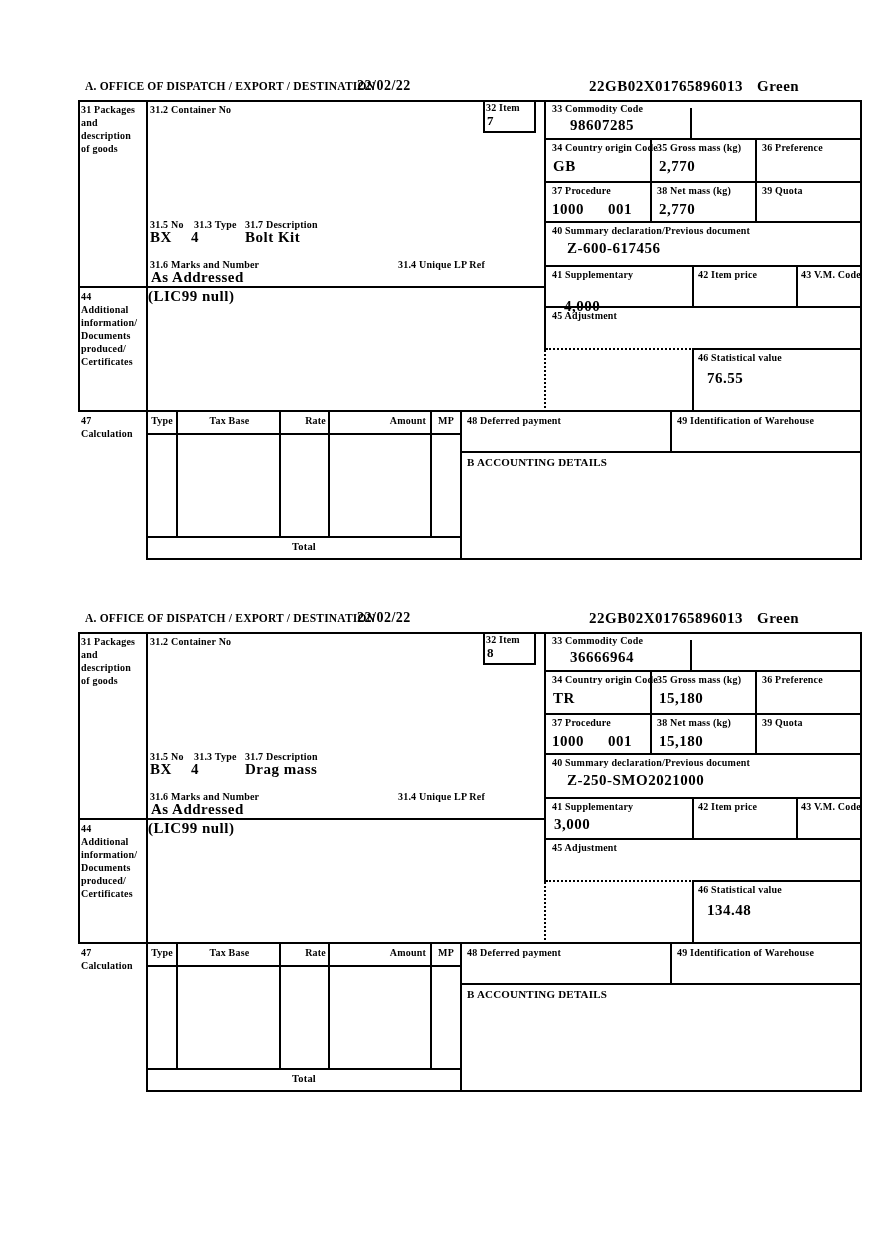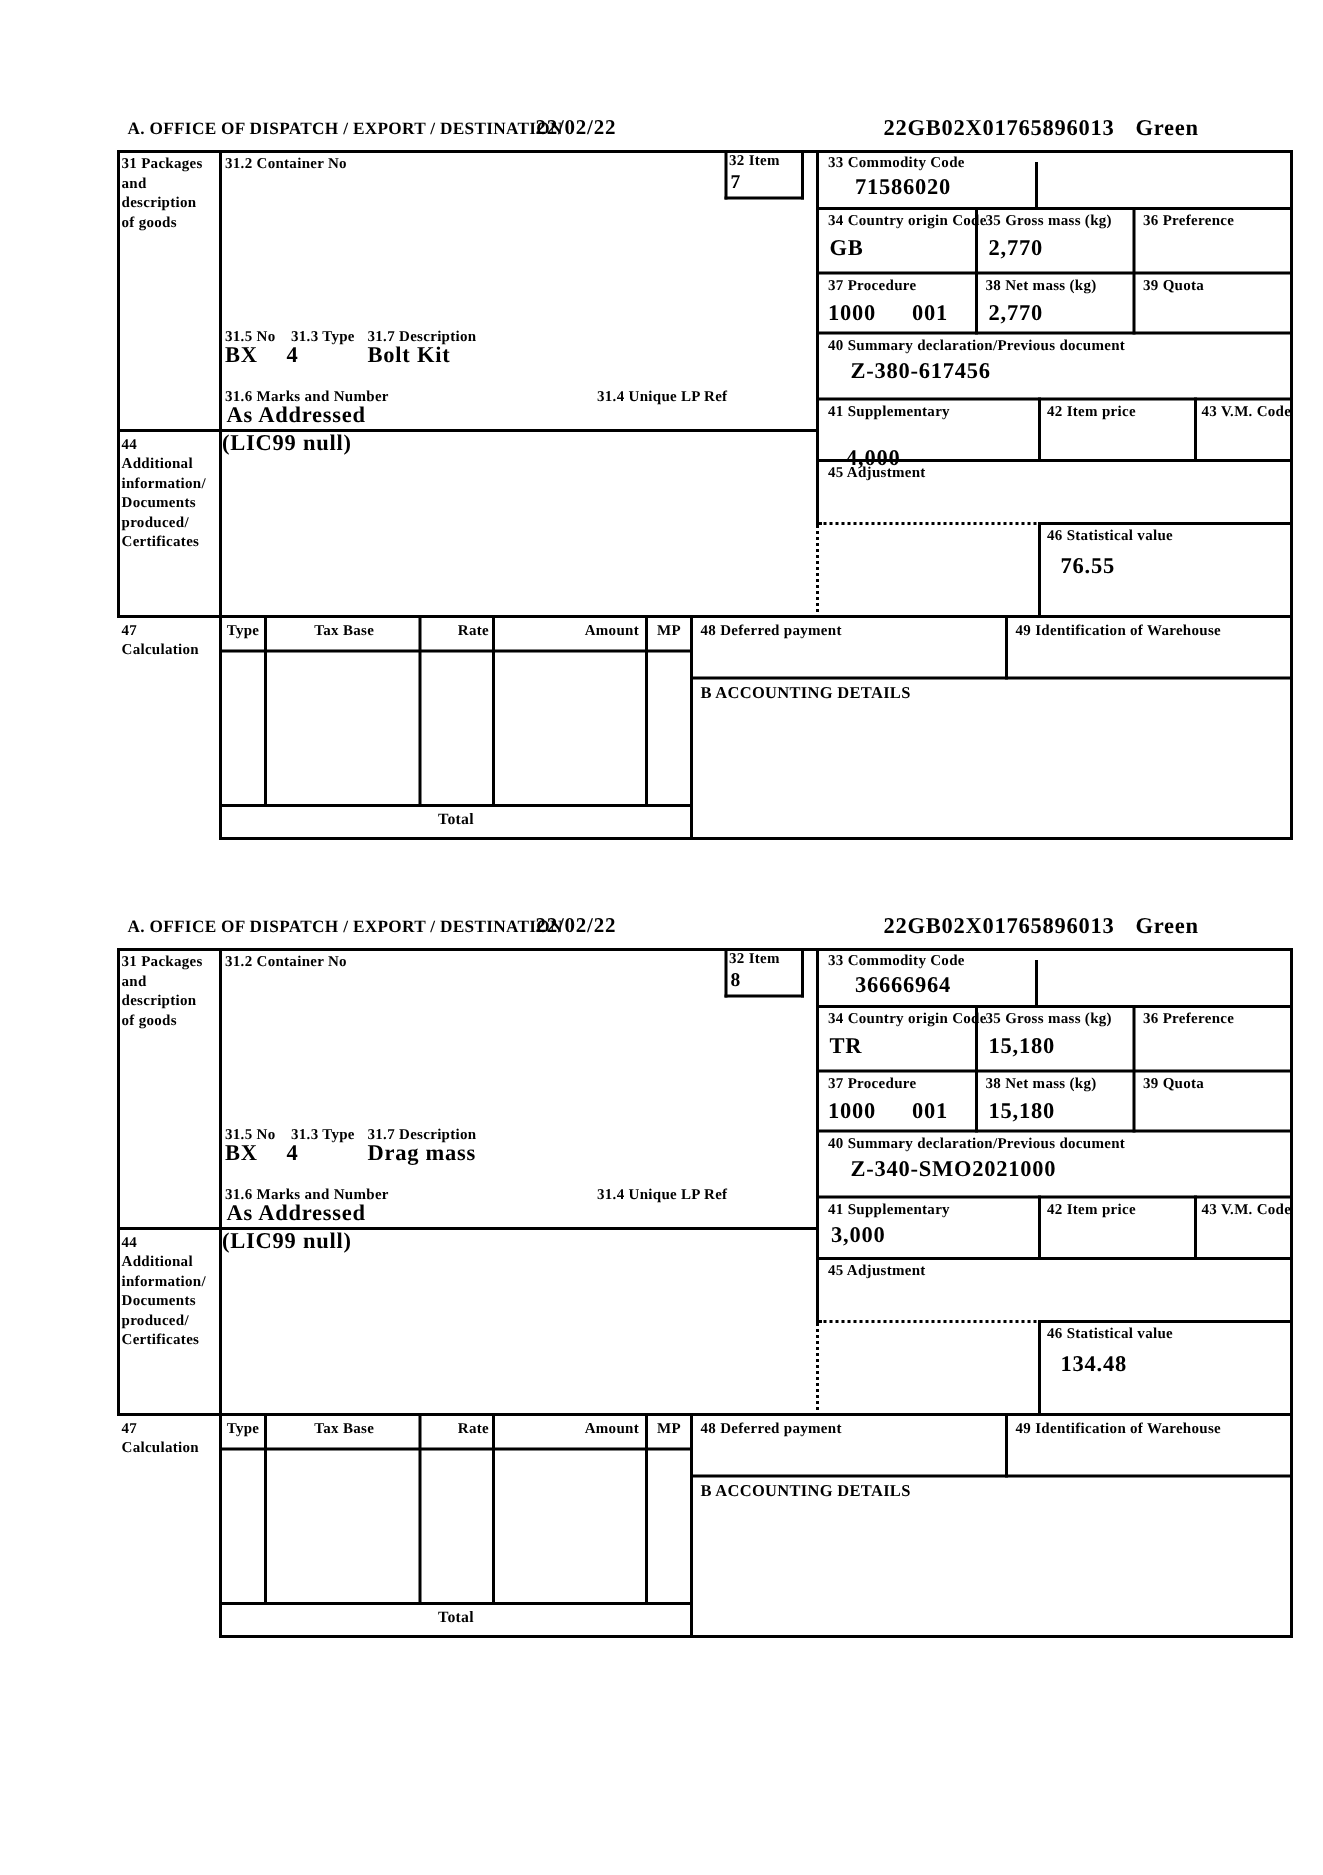--- a/index.html
+++ b/index.html
@@ -71,37 +71,37 @@
     <div class="lb" style="left:3px;top:4px">31 Packages</div>
     <div class="lb" style="left:3px;top:17px">and</div>
     <div class="lb" style="left:3px;top:30px">description</div>
     <div class="lb" style="left:3px;top:43px">of goods</div>
 
     <div class="lb" style="left:72px;top:4px">31.2 Container No</div>
     <div class="lb" style="left:408px;top:2px">32 Item</div>
     <div class="vv" style="left:409px;top:12px;font-size:13px">7</div>
 
     <div class="lb" style="left:474px;top:3px">33 Commodity Code</div>
-    <div class="vv" style="left:492px;top:17px">71586020</div>
+    <div class="vv" style="left:492px;top:17px">98607285</div>
 
     <div class="lb" style="left:474px;top:42px">34 Country origin Code</div>
     <div class="vv" style="left:475px;top:58px">GB</div>
     <div class="lb" style="left:579px;top:42px">35 Gross mass (kg)</div>
     <div class="vv" style="left:581px;top:58px">2,770</div>
     <div class="lb" style="left:684px;top:42px">36 Preference</div>
 
     <div class="lb" style="left:474px;top:85px">37 Procedure</div>
     <div class="vv" style="left:474px;top:101px">1000</div>
     <div class="vv" style="left:530px;top:101px">001</div>
     <div class="lb" style="left:579px;top:85px">38 Net mass (kg)</div>
     <div class="vv" style="left:581px;top:101px">2,770</div>
     <div class="lb" style="left:684px;top:85px">39 Quota</div>
 
     <div class="lb" style="left:474px;top:125px">40 Summary declaration/Previous document</div>
-    <div class="vv" style="left:489px;top:140px">Z-380-617456</div>
+    <div class="vv" style="left:489px;top:140px">Z-600-617456</div>
 
     <div class="lb" style="left:474px;top:169px">41 Supplementary</div>
     <div class="vv" style="left:486px;top:198px">4,000</div>
     <div class="lb" style="left:620px;top:169px">42 Item price</div>
     <div class="lb" style="left:723px;top:169px">43 V.M. Code</div>
 
     <div class="lb" style="left:474px;top:210px">45 Adjustment</div>
 
     <div class="lb" style="left:620px;top:252px">46 Statistical value</div>
     <div class="vv" style="left:629px;top:270px">76.55</div>
@@ -200,21 +200,21 @@
     <div class="lb" style="left:684px;top:42px">36 Preference</div>
 
     <div class="lb" style="left:474px;top:85px">37 Procedure</div>
     <div class="vv" style="left:474px;top:101px">1000</div>
     <div class="vv" style="left:530px;top:101px">001</div>
     <div class="lb" style="left:579px;top:85px">38 Net mass (kg)</div>
     <div class="vv" style="left:581px;top:101px">15,180</div>
     <div class="lb" style="left:684px;top:85px">39 Quota</div>
 
     <div class="lb" style="left:474px;top:125px">40 Summary declaration/Previous document</div>
-    <div class="vv" style="left:489px;top:140px">Z-340-SMO2021000</div>
+    <div class="vv" style="left:489px;top:140px">Z-250-SMO2021000</div>
 
     <div class="lb" style="left:474px;top:169px">41 Supplementary</div>
     <div class="vv" style="left:476px;top:184px">3,000</div>
     <div class="lb" style="left:620px;top:169px">42 Item price</div>
     <div class="lb" style="left:723px;top:169px">43 V.M. Code</div>
 
     <div class="lb" style="left:474px;top:210px">45 Adjustment</div>
 
     <div class="lb" style="left:620px;top:252px">46 Statistical value</div>
     <div class="vv" style="left:629px;top:270px">134.48</div>

